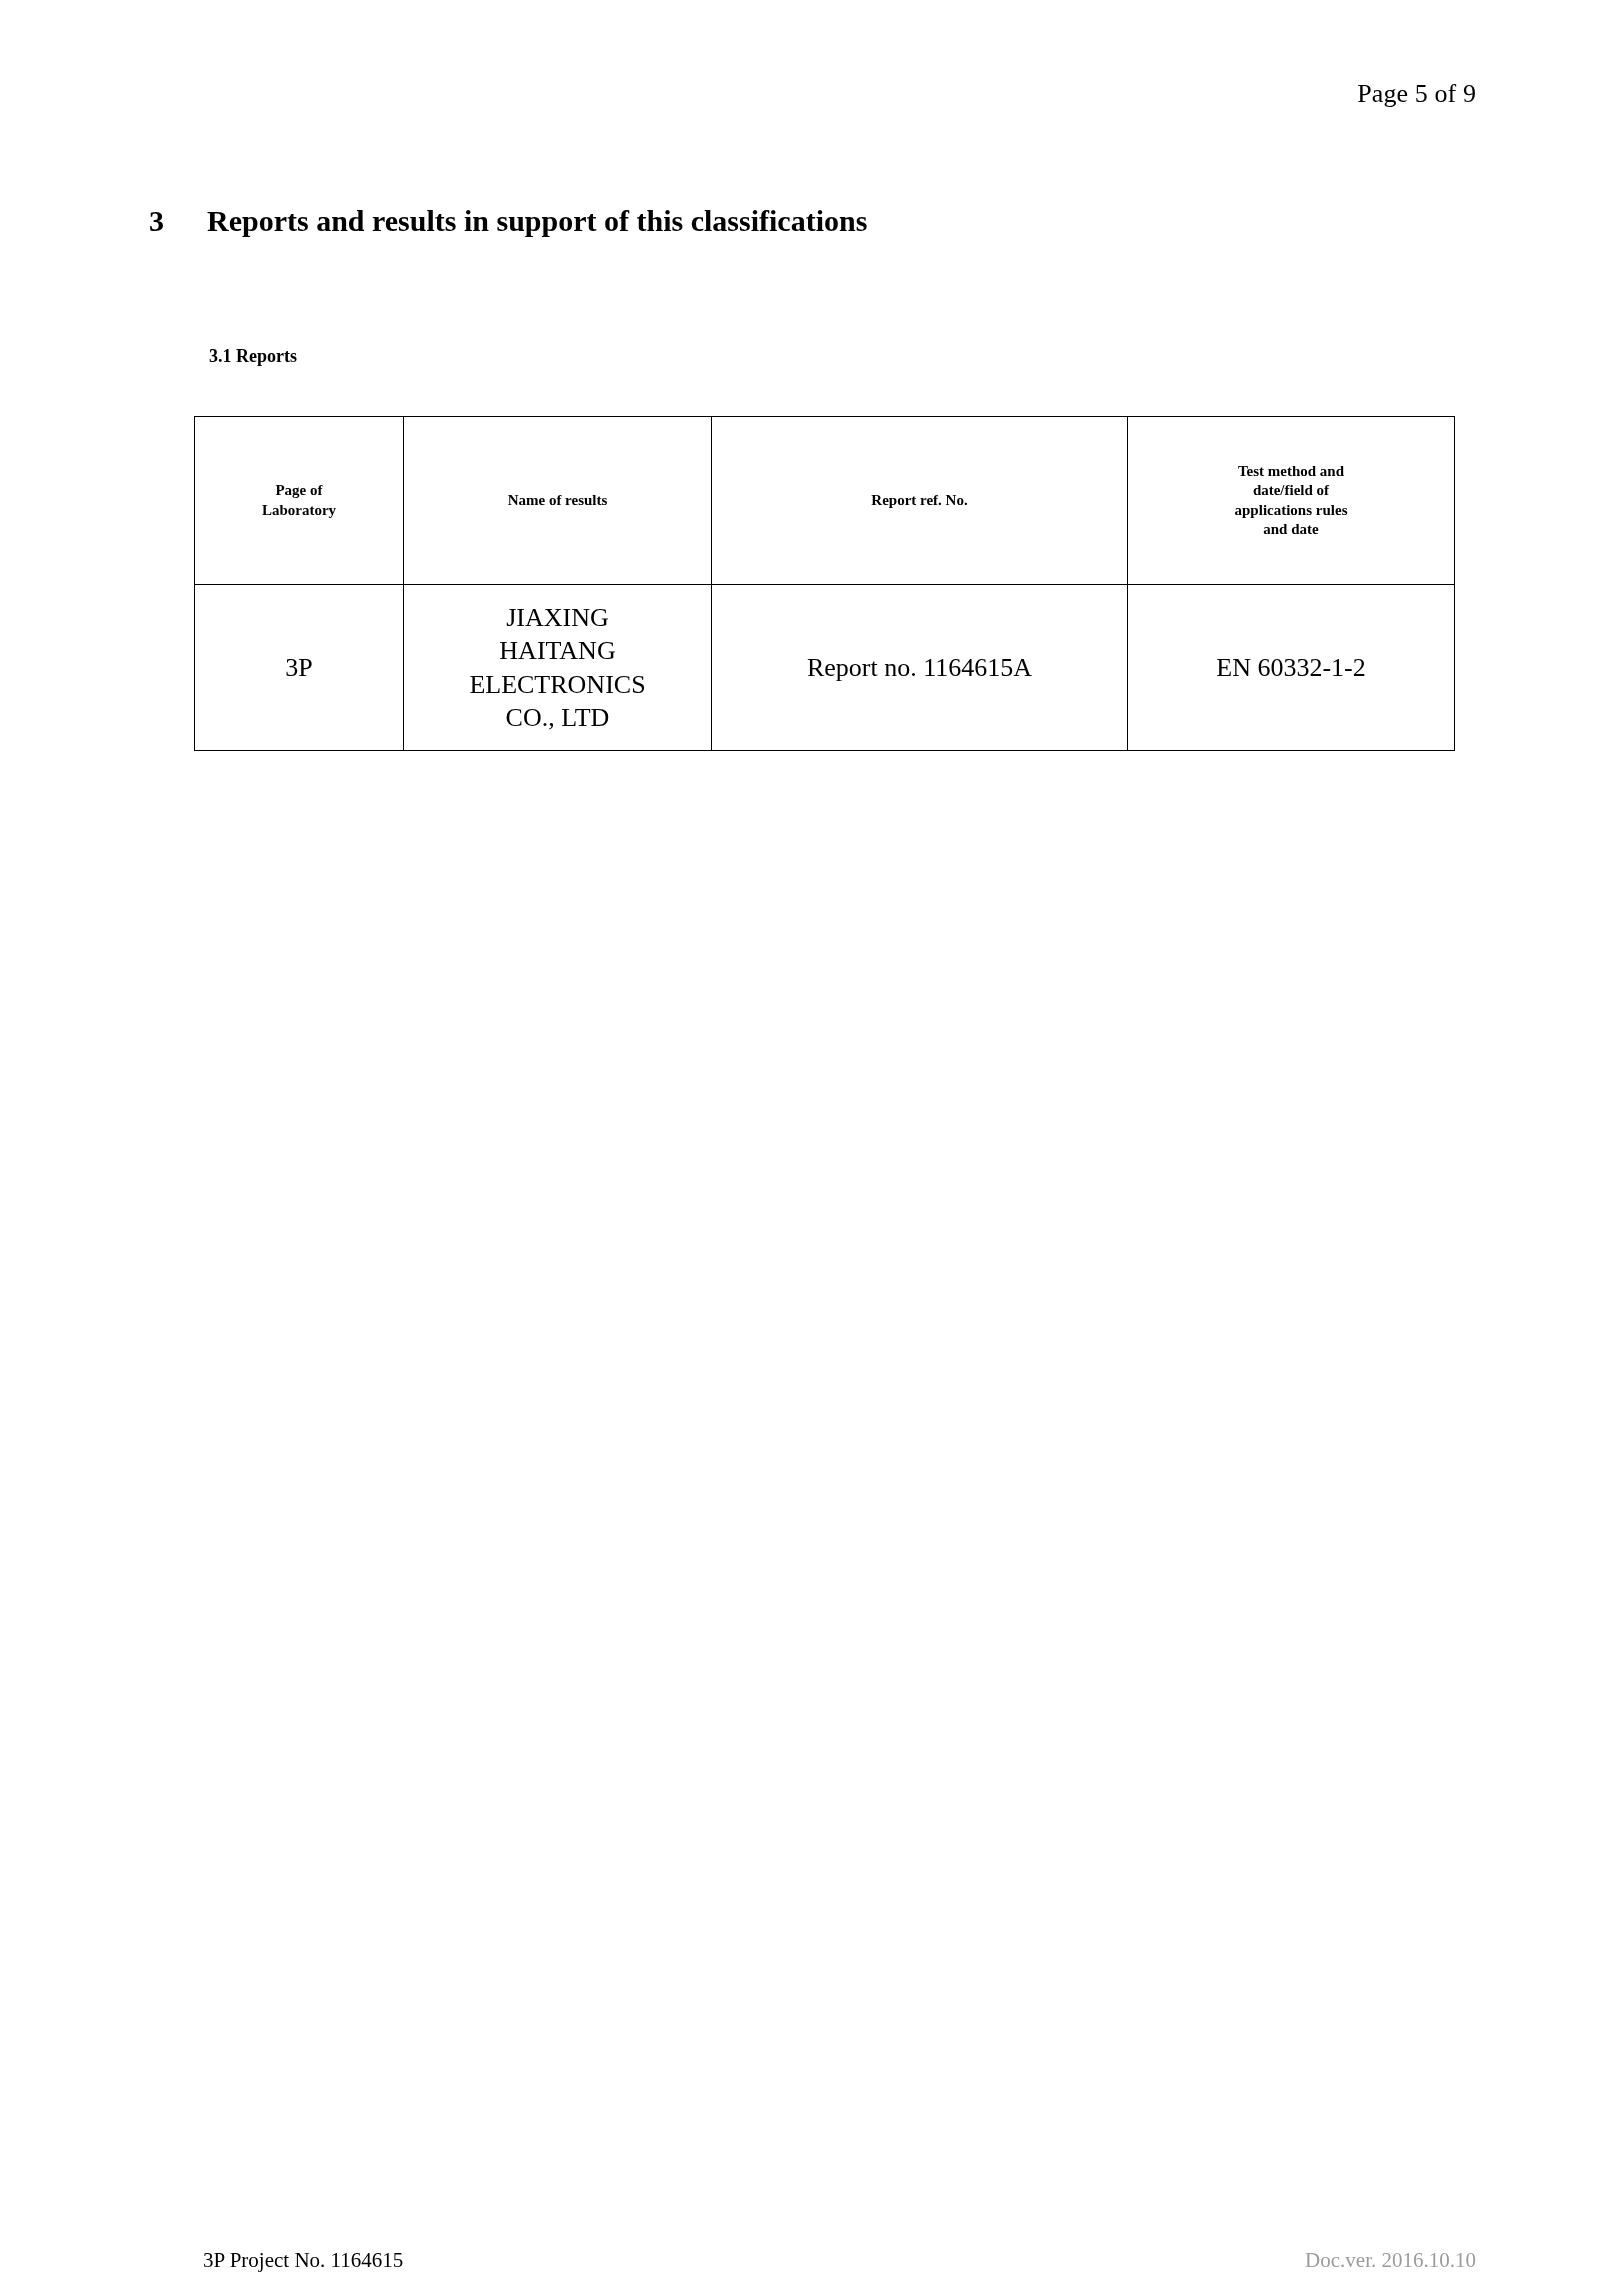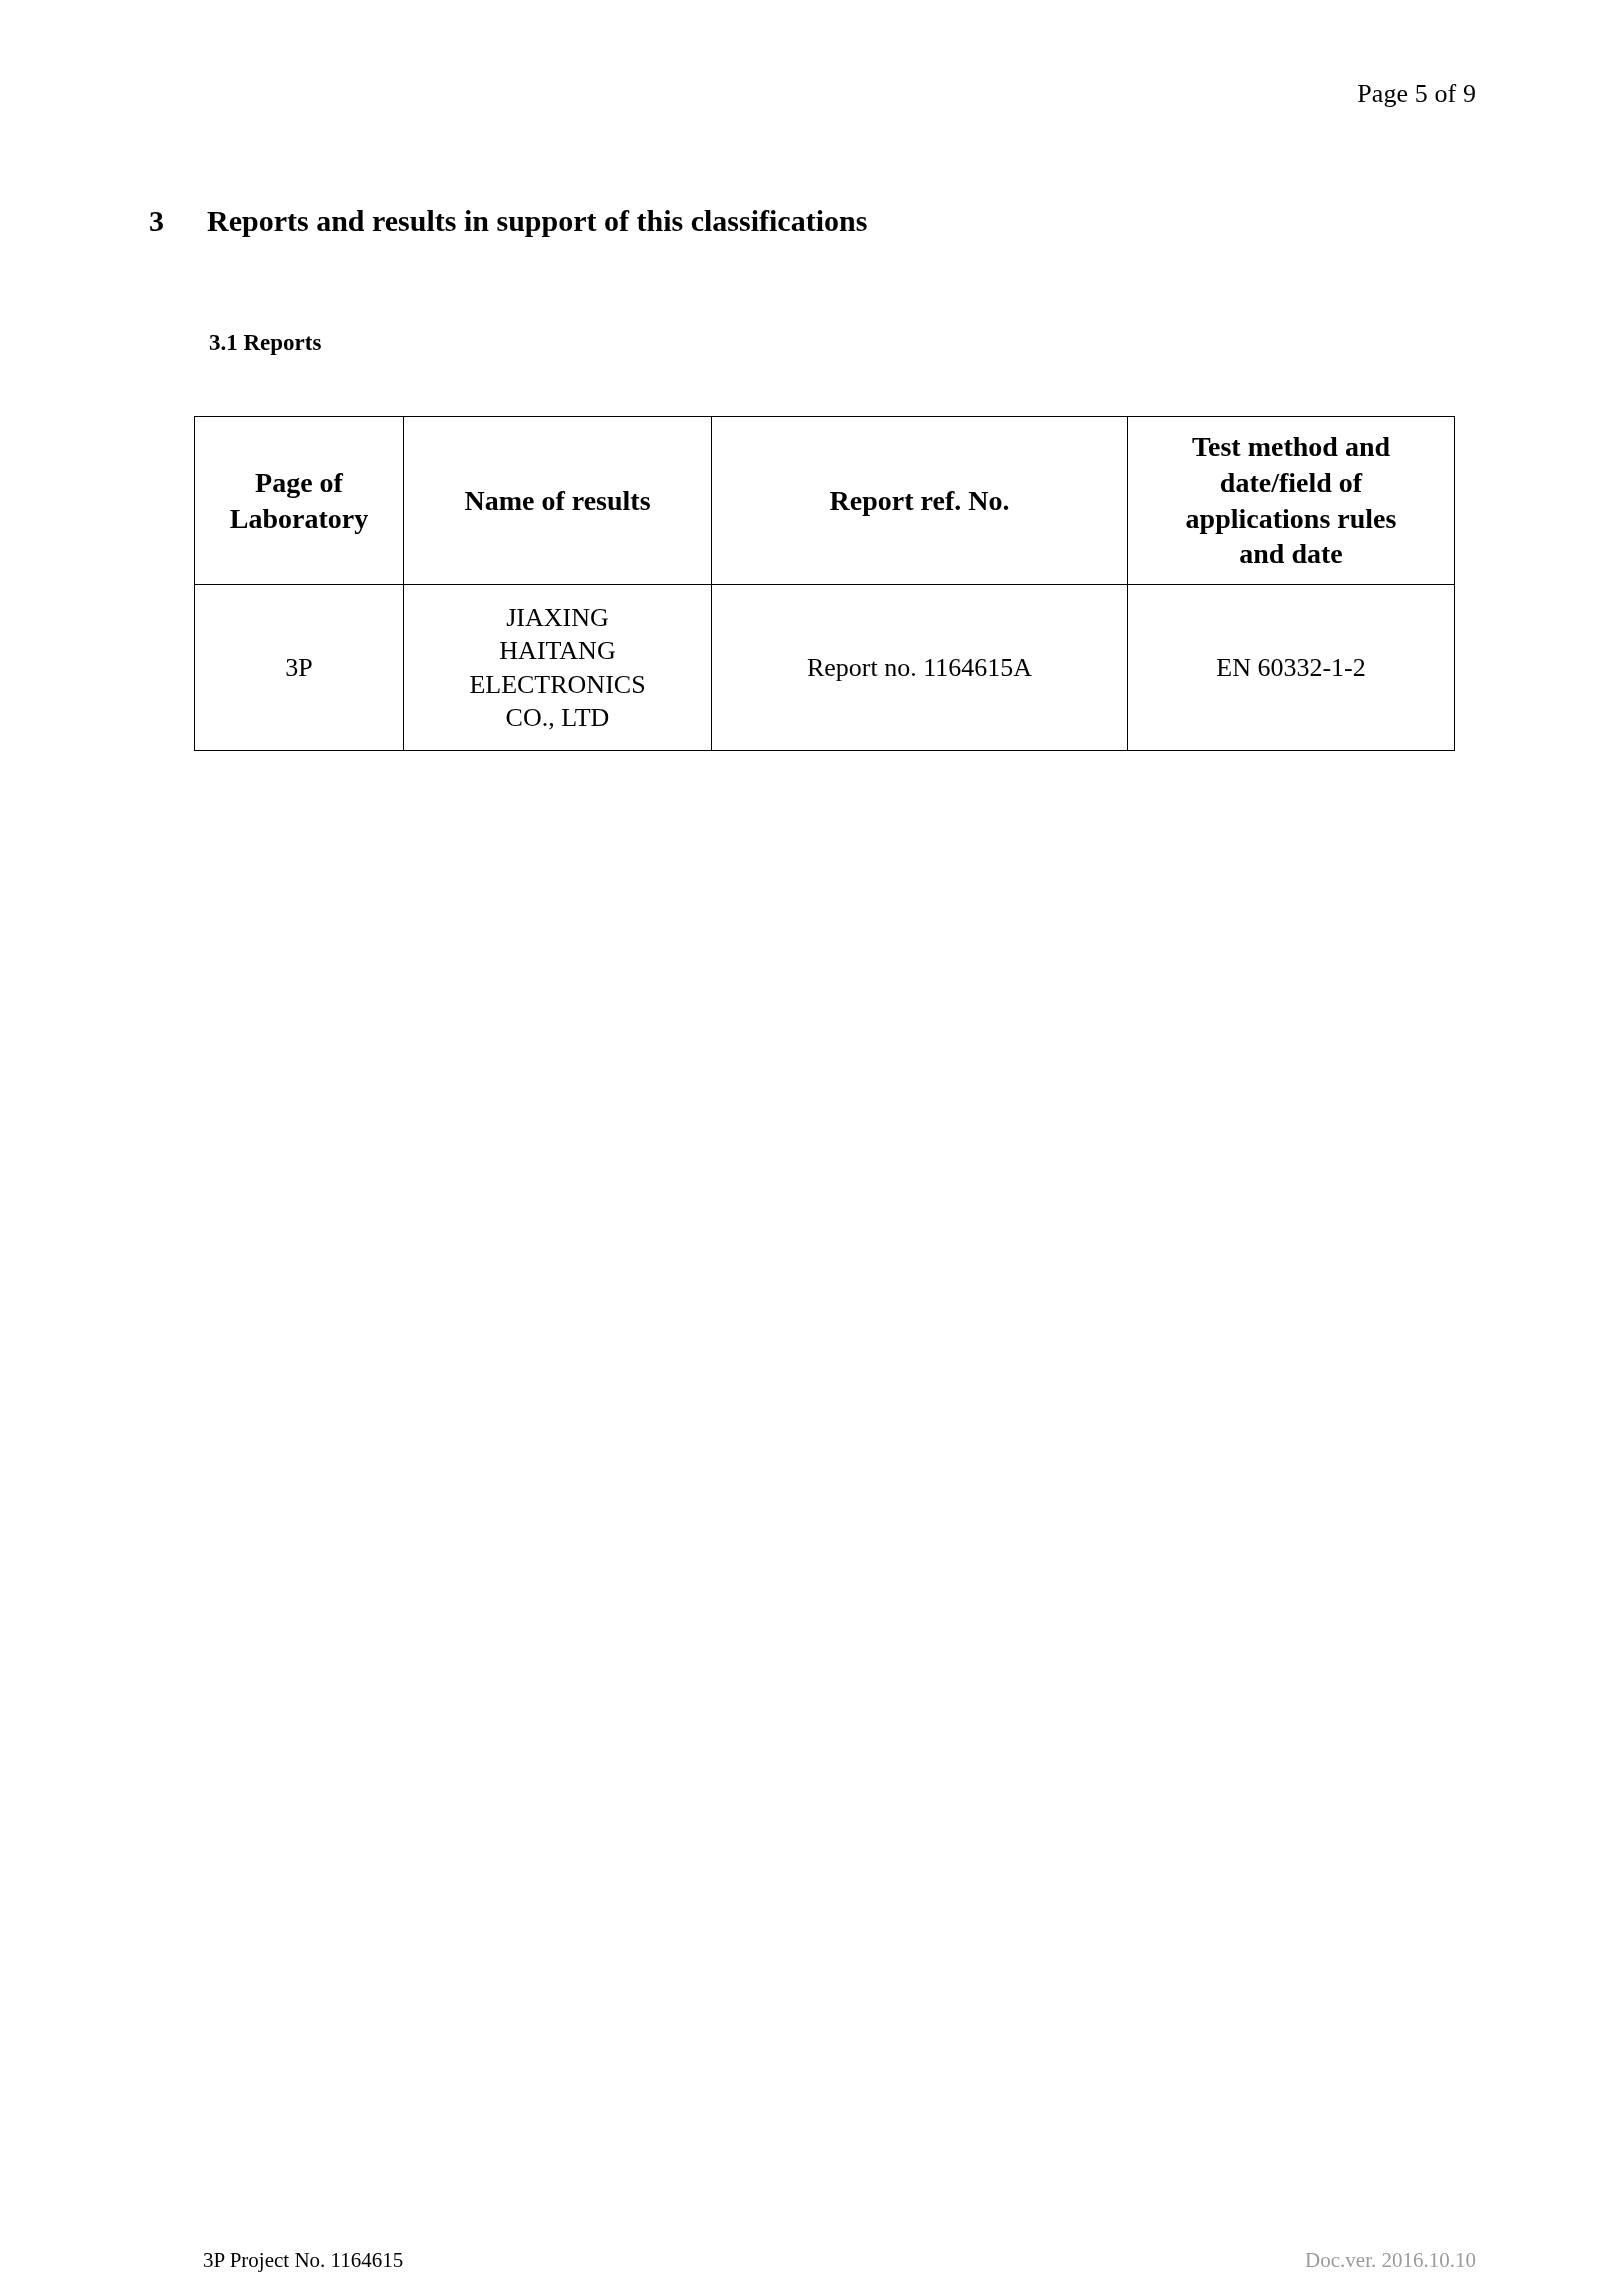--- a/index.html
+++ b/index.html
@@ -44,23 +44,23 @@
   .section-heading .sec-num {
     width: 58px;
     flex: 0 0 58px;
   }
   .section-heading .sec-title {
     flex: 1 1 auto;
   }
 
   .subsection-heading {
     position: absolute;
-    top: 314px;
+    top: 330px;
     left: 209px;
-    font-size: 23px;
+    font-size: 18px;
     font-weight: bold;
   }
 
   
   .reports-table-wrap {
     position: absolute;
     top: 400px;
     left: 194px;
     width: 1260px;
   }
@@ -70,21 +70,21 @@
     table-layout: fixed;
   }
   table.reports th,
   table.reports td {
     border: 1.3px solid #000000;
     text-align: center;
     vertical-align: middle;
     padding: 6.5px 5.2px;
   }
   table.reports th {
-    font-size: 28px;
+    font-size: 15px;
     font-weight: bold;
     line-height: 1.28;
     height: 154px;
   }
   table.reports td {
     font-size: 26px;
     font-weight: normal;
     line-height: 1.28;
     height: 152px;
   }

